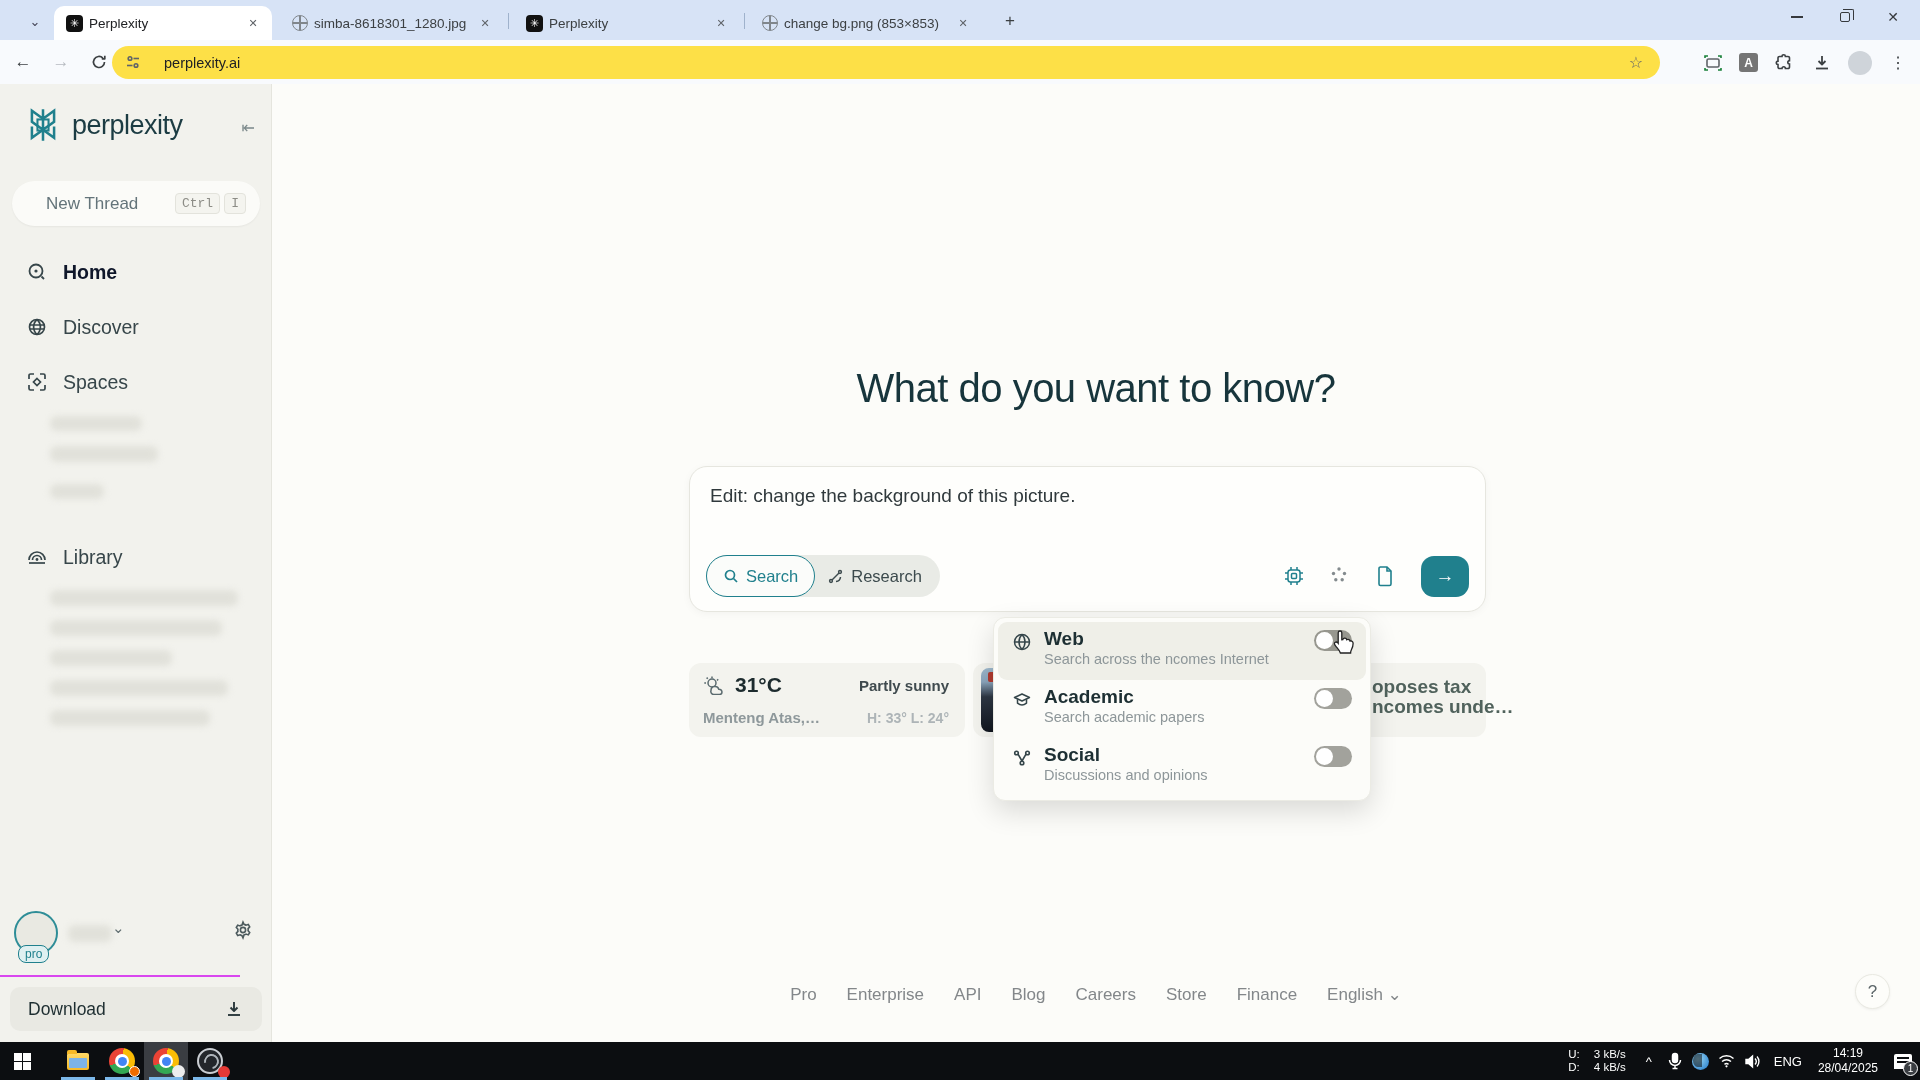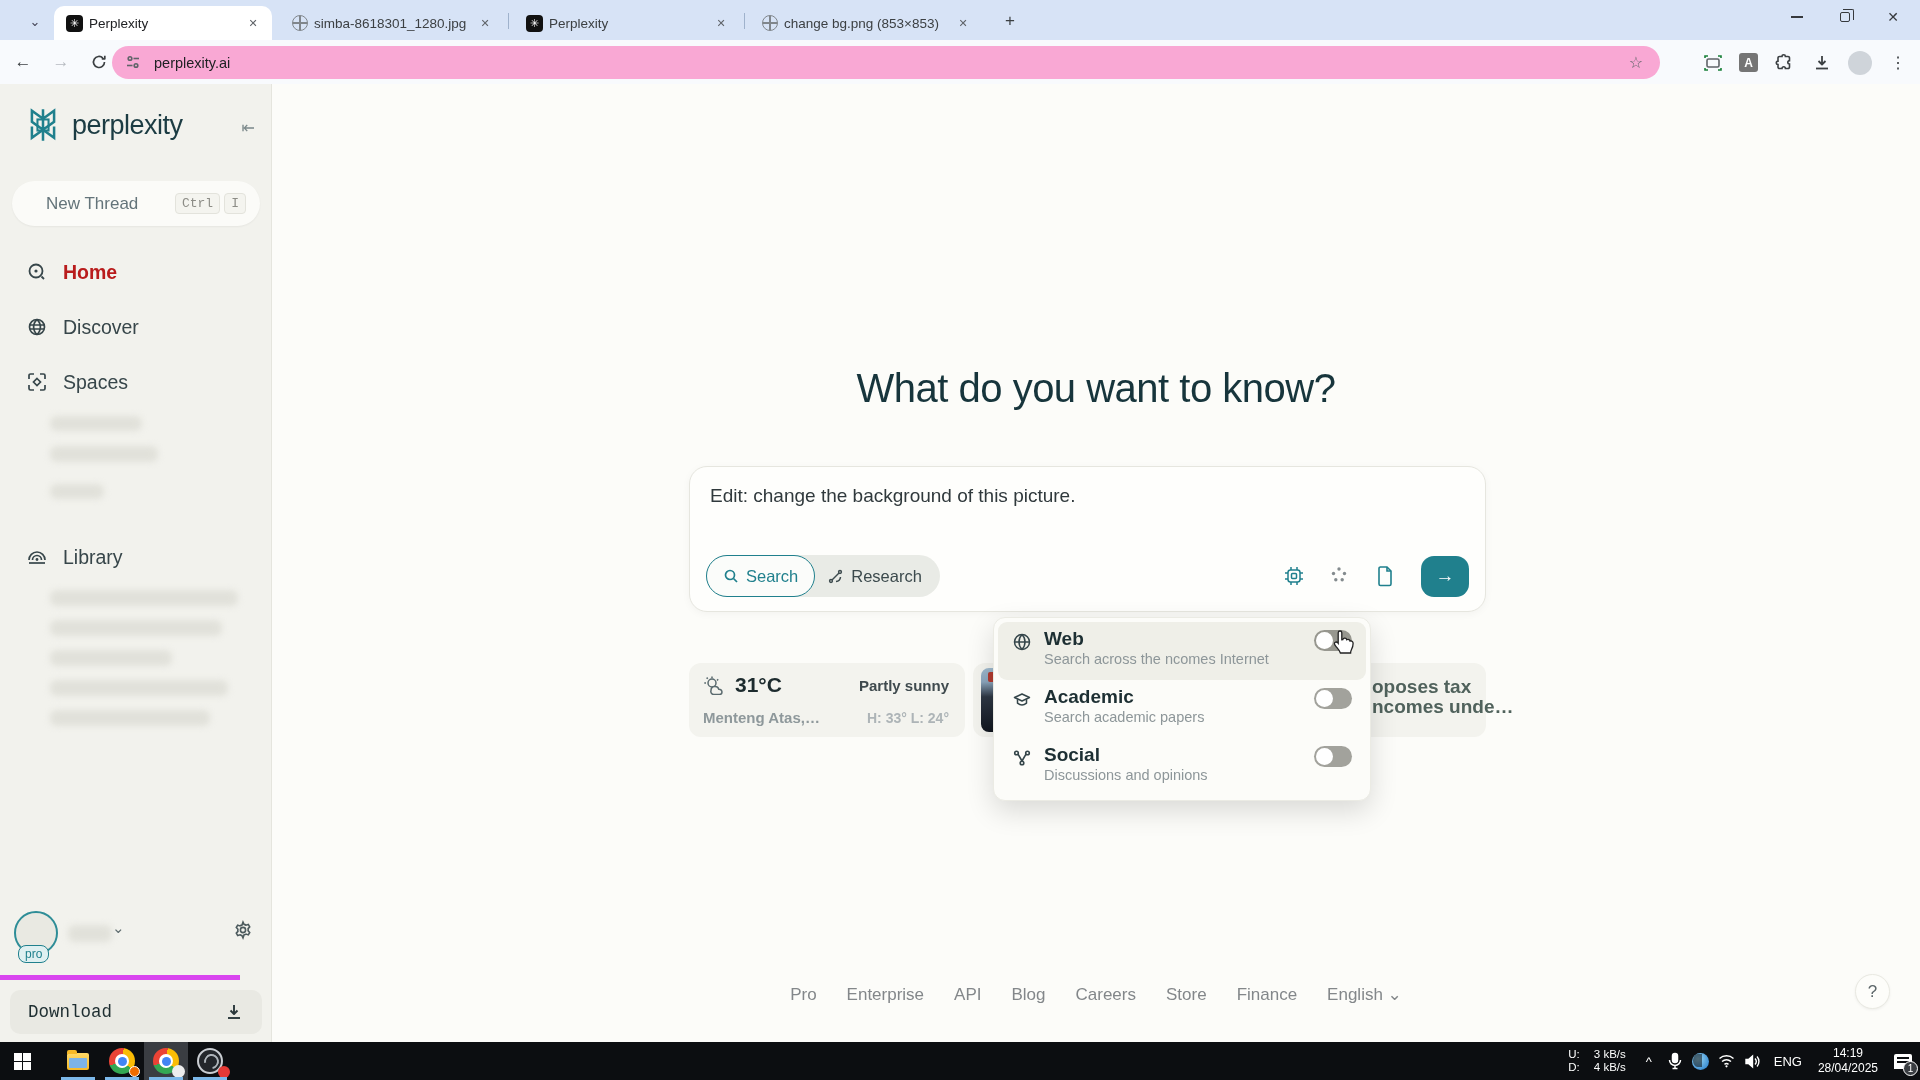--- a/index.html
+++ b/index.html
@@ -29,22 +29,22 @@
   .winbtn { width:26px; height:26px; display:flex; align-items:center; justify-content:center; color:#36393d; font-size:14px; }
   .winbtn .bar { width:12px; height:1.8px; background:#36393d; }
   .winbtn .box { width:10px; height:10px; border:1.8px solid #36393d; border-radius:2px; position:relative; }
   .winbtn .box:before { content:""; position:absolute; left:2px; top:-4px; width:10px; height:10px; border:1.8px solid #36393d; border-left:none; border-bottom:none; border-radius:0 2px 0 0; }
 
   
   .toolbar { position:absolute; top:40px; left:0; width:1920px; height:44px; background:#f8fafd; display:flex; align-items:center; }
   .navbtn { width:30px; height:30px; display:flex; align-items:center; justify-content:center; font-size:17px;
     color:#3c4043; margin-left:8px; border-radius:50%; }
   .navbtn.disabled { color:#b6bac0; }
-  .omnibox { position:absolute; left:112px; top:6px; width:1548px; height:33px; background:#f9a8d4; border-radius:17px;
-    display:flex; align-items:center; padding:0 12px; }
+  .omnibox { position:absolute; left:112px; top:6px; width:1548px; height:33px; background:#fde047; border-radius:17px;
+    display:flex; align-items:center; padding:0 12px;gap:10px; }
   .siteinfo { width:20px; height:20px; margin-right:10px; color:#5f6368; position:relative; }
   .url-text { font-size:14.5px; color:#202124; }
   .star { margin-left:auto; color:#5f6368; font-size:16px; width:24px; text-align:center; }
   .tb-icons { position:absolute; right:10px; top:6px; height:33px; display:flex; align-items:center; gap:14px; }
   .tbi { width:24px; height:24px; display:flex; align-items:center; justify-content:center; color:#3c4043; }
   .abox { width:19px; height:19px; background:#757575; color:#fff; border-radius:3px; font-size:12px; font-weight:bold;
     display:flex; align-items:center; justify-content:center; }
   .avatar-sm { width:24px; height:24px; border-radius:50%; background:#cfd4da; }
 
   
@@ -58,31 +58,31 @@
   .collapse { position:absolute; right:16px; top:34px; color:#7d8a8c; font-size:16px; }
   .newthread { position:absolute; left:12px; top:97px; width:248px; height:45px; background:#fbfbf8; border:1px solid #ececе5;
     border-radius:23px; box-shadow:0 1px 2px rgba(0,0,0,.05); display:flex; align-items:center; padding:0 14px 0 34px; }
   .newthread .lbl { font-size:17px; color:#64747a; }
   .kbd { margin-left:auto; display:flex; gap:4px; }
   .kbd span { font-family:"Liberation Mono", monospace; font-size:13px; color:#8c8c86; background:#f4f4ef;
     border:1px solid #e3e3dc; border-radius:4px; padding:2px 6px; }
   .navitem { position:absolute; left:0; width:272px; height:40px; display:flex; align-items:center; gap:15px;
     padding-left:26px; font-size:19.5px; color:#37464a; cursor:pointer; }
   .navitem .ic { width:22px; height:22px; color:#37464a; flex:none; }
-  .navitem.current { color:#b91c1c; font-weight:bold; }
+  .navitem.current { color:#0f172a; font-weight:bold; }
   .redact { position:absolute; background:#e1e1da; border-radius:7px; filter:blur(3px); }
   .profrow { position:absolute; left:0; top:823px; width:272px; height:60px; }
   .bigavatar { position:absolute; left:14px; top:4px; width:44px; height:44px; border-radius:50%;
     border:2px solid #2e8d97; background:#e9e9e2; }
   .probadge { position:absolute; left:18px; top:38px; background:#dff0f1; border:1.5px solid #20808d; color:#20808d;
     font-size:12px; border-radius:8px; padding:0 6px; line-height:16px; }
   .namered { position:absolute; left:68px; top:18px; width:44px; height:17px; }
   .profchev { position:absolute; left:112px; top:12px; color:#5d6b6e; font-size:15px; }
   .gear { position:absolute; right:18px; top:12px; width:22px; height:22px; color:#4c5a5d; }
-  .dlwrap { position:absolute; left:0; top:891px; width:240px; height:67px; border-top:5px solid #d946ef;font-family:Liberation Mono, monospace; }
+  .dlwrap { position:absolute; left:0; top:891px; width:240px; height:67px; border-top:2px solid #d946ef; }
   .dlbtn { position:absolute; left:10px; top:10px; width:252px; height:44px; background:#e9e9e3; border-radius:10px;
     display:flex; align-items:center; padding:0 18px; font-size:17.5px; color:#1e2e31; }
   .dlbtn .ic { margin-left:auto; width:20px; height:20px; color:#2a383b; }
 
   
   .heading { position:absolute; left:272px; right:0; top:282px; text-align:center; font-size:40px; color:#17353c; letter-spacing:-0.5px; }
   .searchbox { position:absolute; left:689px; top:382px; width:797px; height:146px; background:#fefefc;
     border:1px solid #e6e6df; border-radius:18px; box-shadow:0 2px 8px rgba(0,0,0,.04); }
   .query { position:absolute; left:20px; top:18px; font-size:19px; color:#30393c; }
   .modeseg { position:absolute; left:16px; bottom:14px; height:42px; background:#e9ebe6; border-radius:21px;

